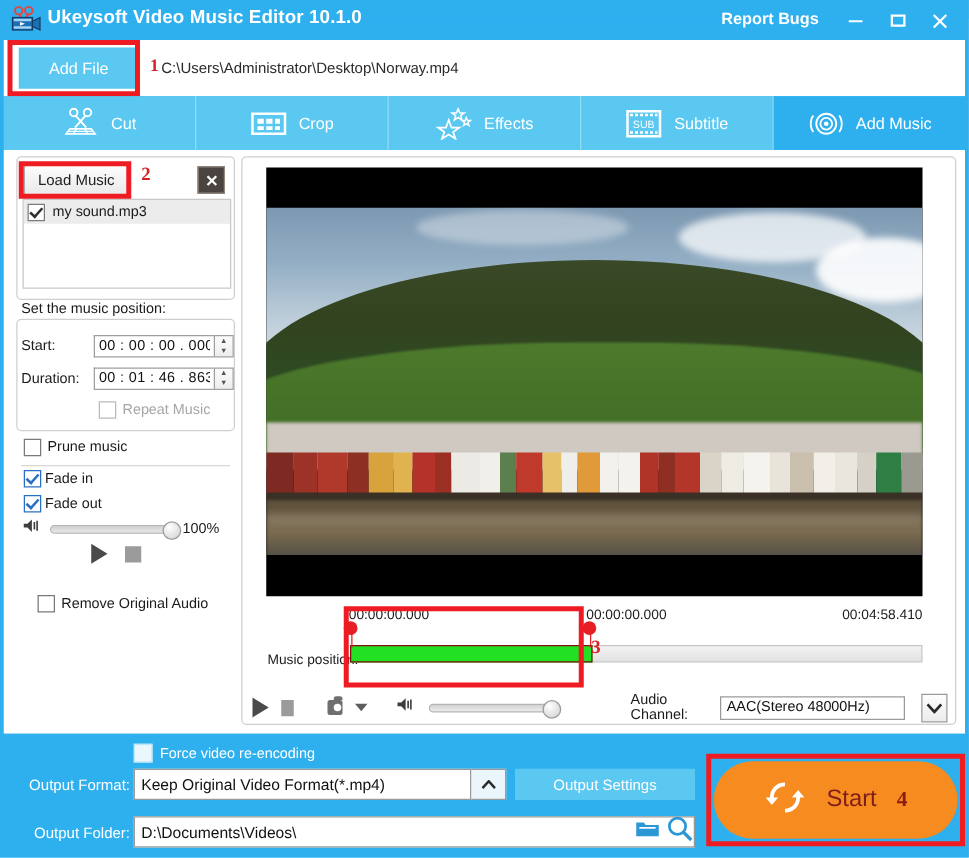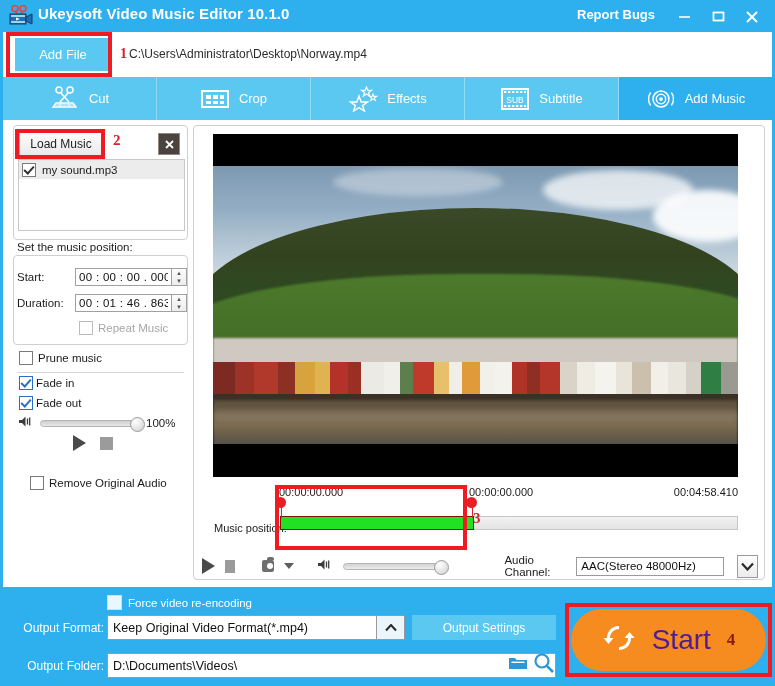--- a/index.html
+++ b/index.html
@@ -132,21 +132,21 @@
   .out-input{position:absolute;height:25px;background:#fff;border:1px solid #9a9a9a;box-sizing:border-box;
     font-size:12.5px;color:#111;display:flex;align-items:center;padding:0 5px;}
   .combo-arrow{position:absolute;width:28px;height:25px;border:1px solid #9a9a9a;border-left:none;background:#eaf6fb;
     display:flex;align-items:center;justify-content:center;cursor:pointer;box-sizing:border-box;}
   .outset-btn{position:absolute;left:412px;top:615px;width:144px;height:25px;background:#5ac8f0;color:#fff;font-size:12px;
     display:flex;align-items:center;justify-content:center;cursor:pointer;}
   .folder-ico{position:absolute;left:508px;top:655px;cursor:pointer;}
   .search-ico{position:absolute;left:533px;top:652px;cursor:pointer;}
   .start-btn{position:absolute;left:571px;top:609px;width:195px;height:62px;border-radius:31px;background:#f68b1f;
     display:flex;align-items:center;justify-content:center;gap:16px;cursor:pointer;}
-  .start-lbl{font-size:28px;color:#4c1d95;font-weight:normal;}
+  .start-lbl{font-size:19px;color:#7f1d1d;font-weight:normal;}
   .start-num{font-size:17px;color:#8c1a14;font-weight:bold;font-family:"Liberation Serif",serif;}
 </style>
 </head>
 <body>
 
 <div class="app">
 
   <div class="titlebar">
     <div class="app-icon">
       <svg width="26" height="22" viewBox="0 0 26 22">

